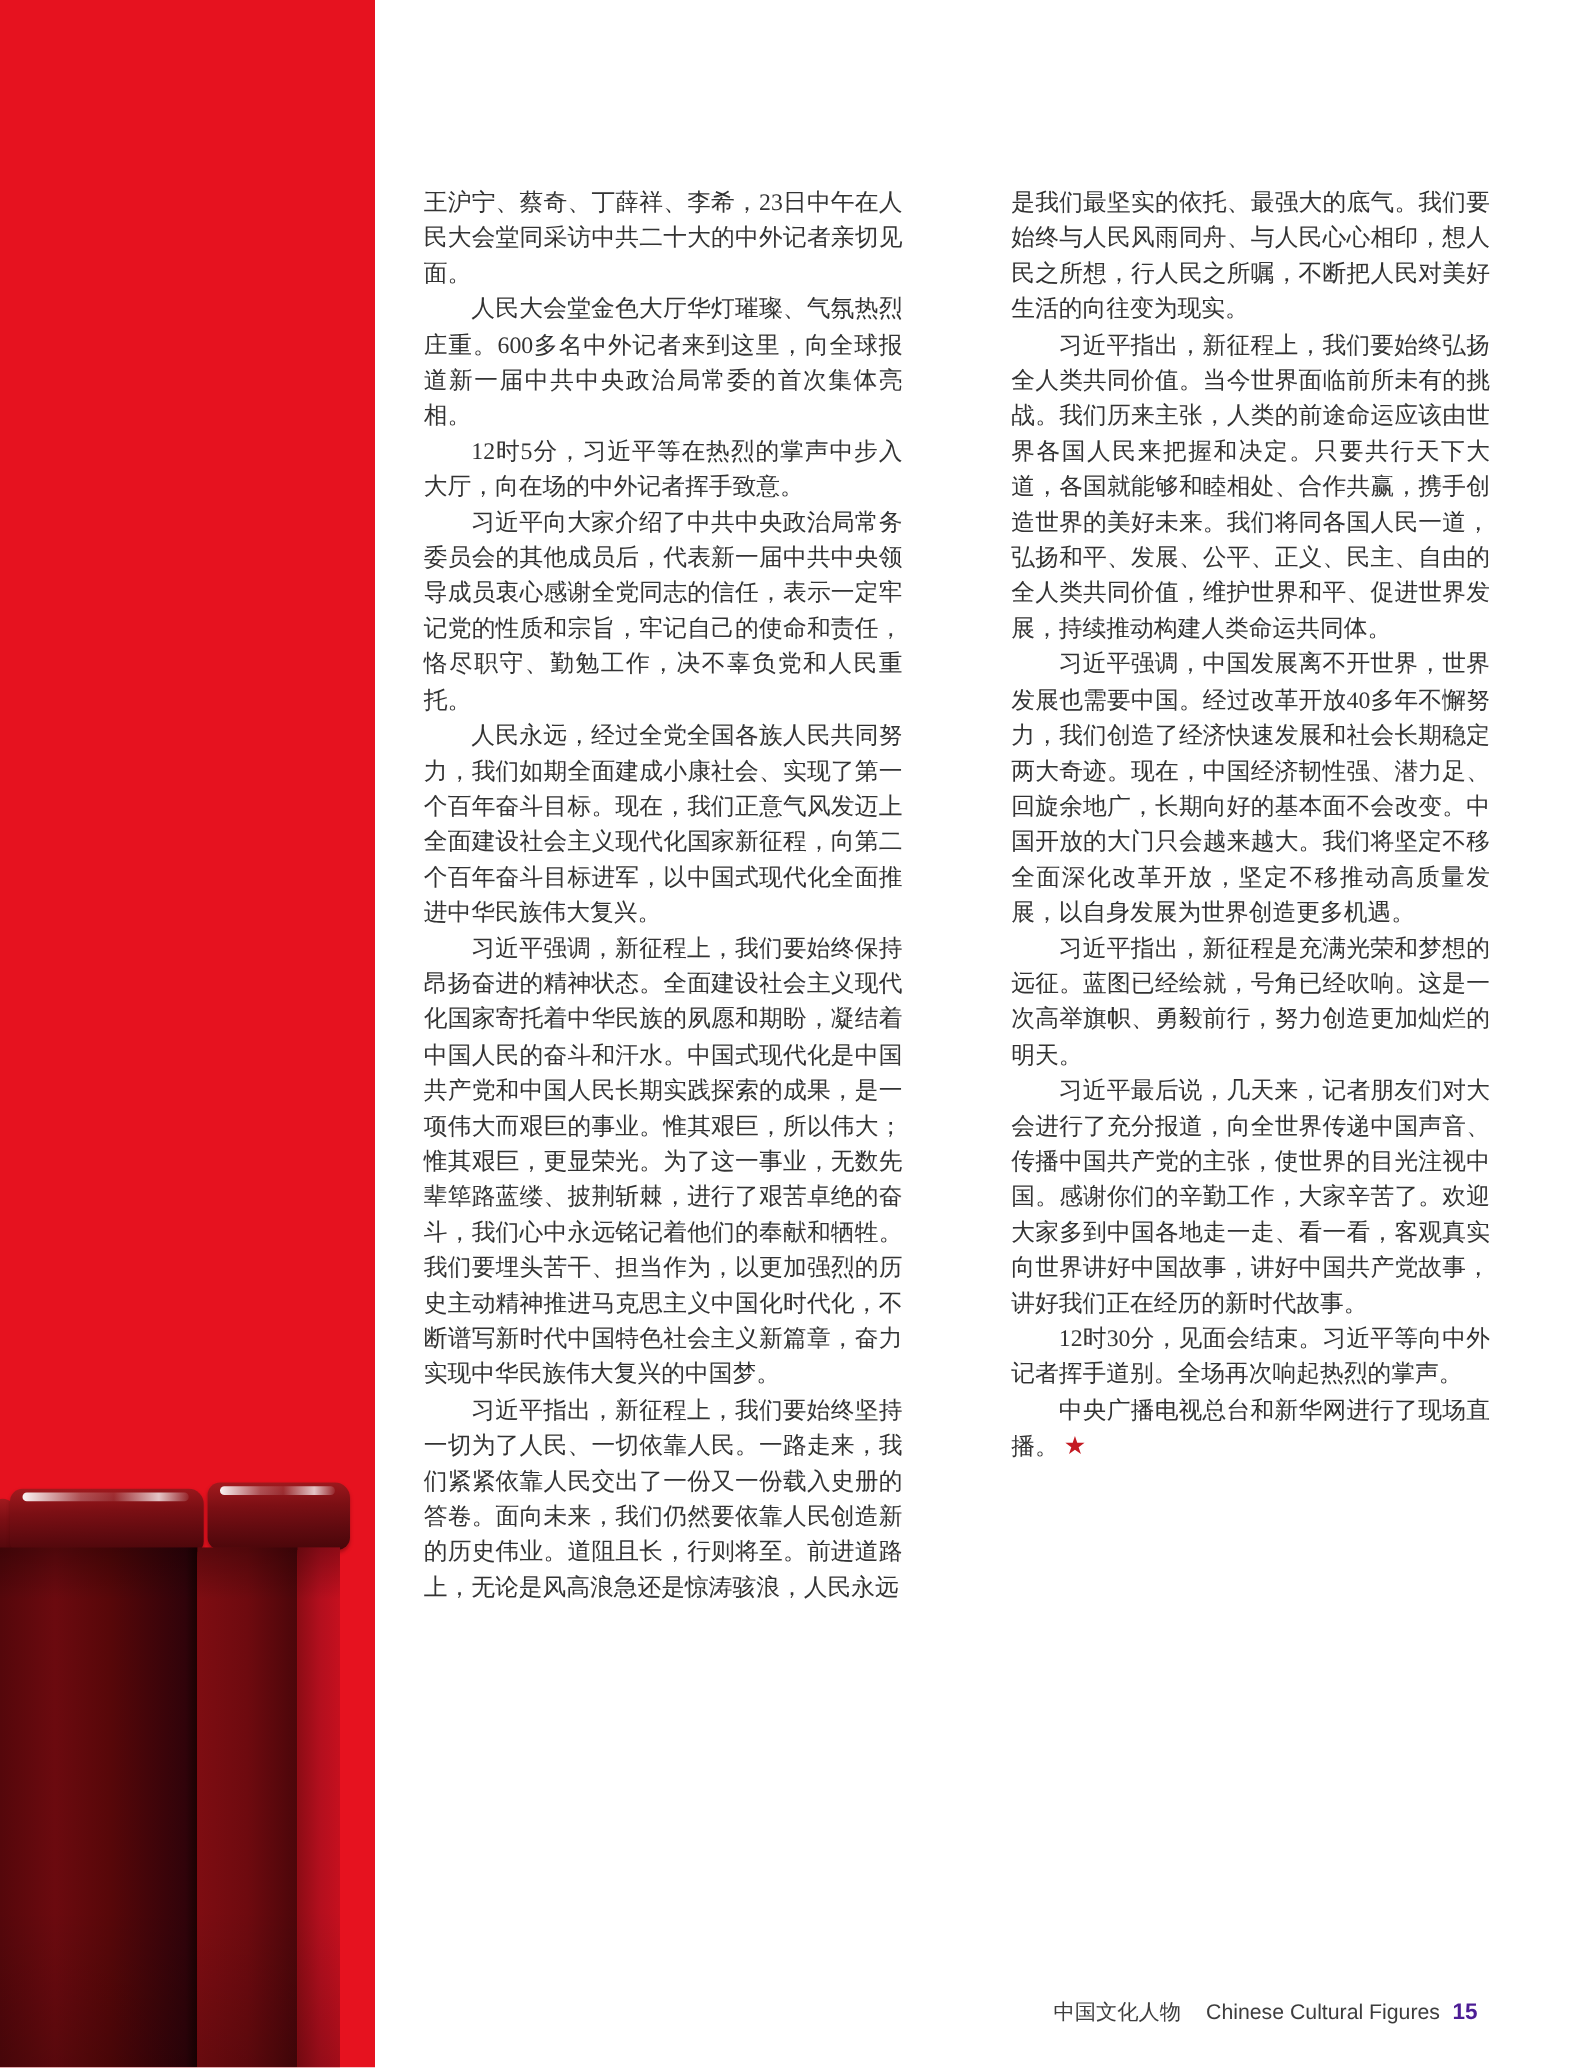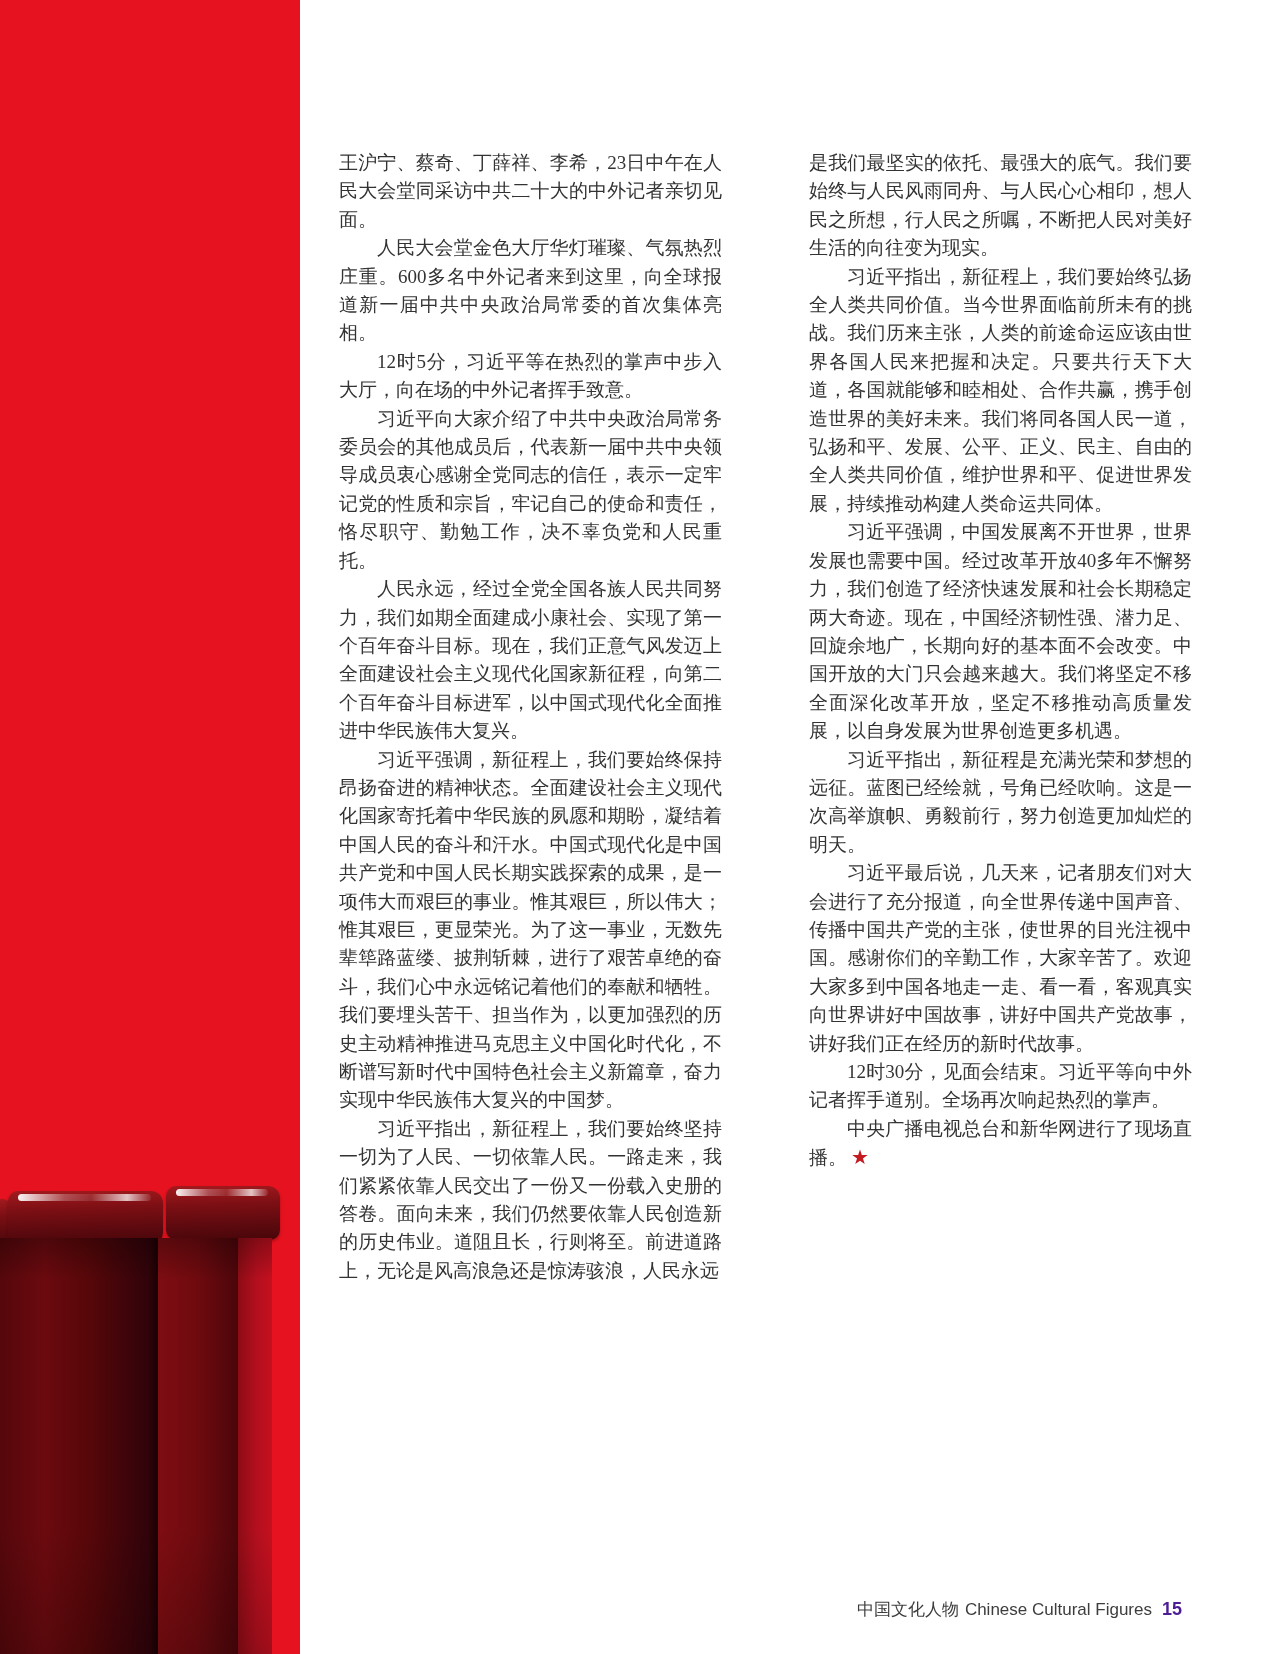--- a/index.html
+++ b/index.html
@@ -81,21 +81,21 @@
 
   
   .footer {
     position: absolute; top: 1598px; left: 0; width: 1182px;
     text-align: right;
     font-family: "Liberation Sans", "DejaVu Sans", sans-serif;
     font-size: 17px;
     color: #3d3d3d;
     white-space: nowrap;
   }
-  .footer .en { margin-left: 6px; }
+  .footer .en { margin-left: 20px; }
   .footer .pagenum {
     font-weight: bold;
     color: #4c1d95;
     font-size: 18px;
     margin-left: 10px;
   }
 </style>
 </head>
 <body>
 

